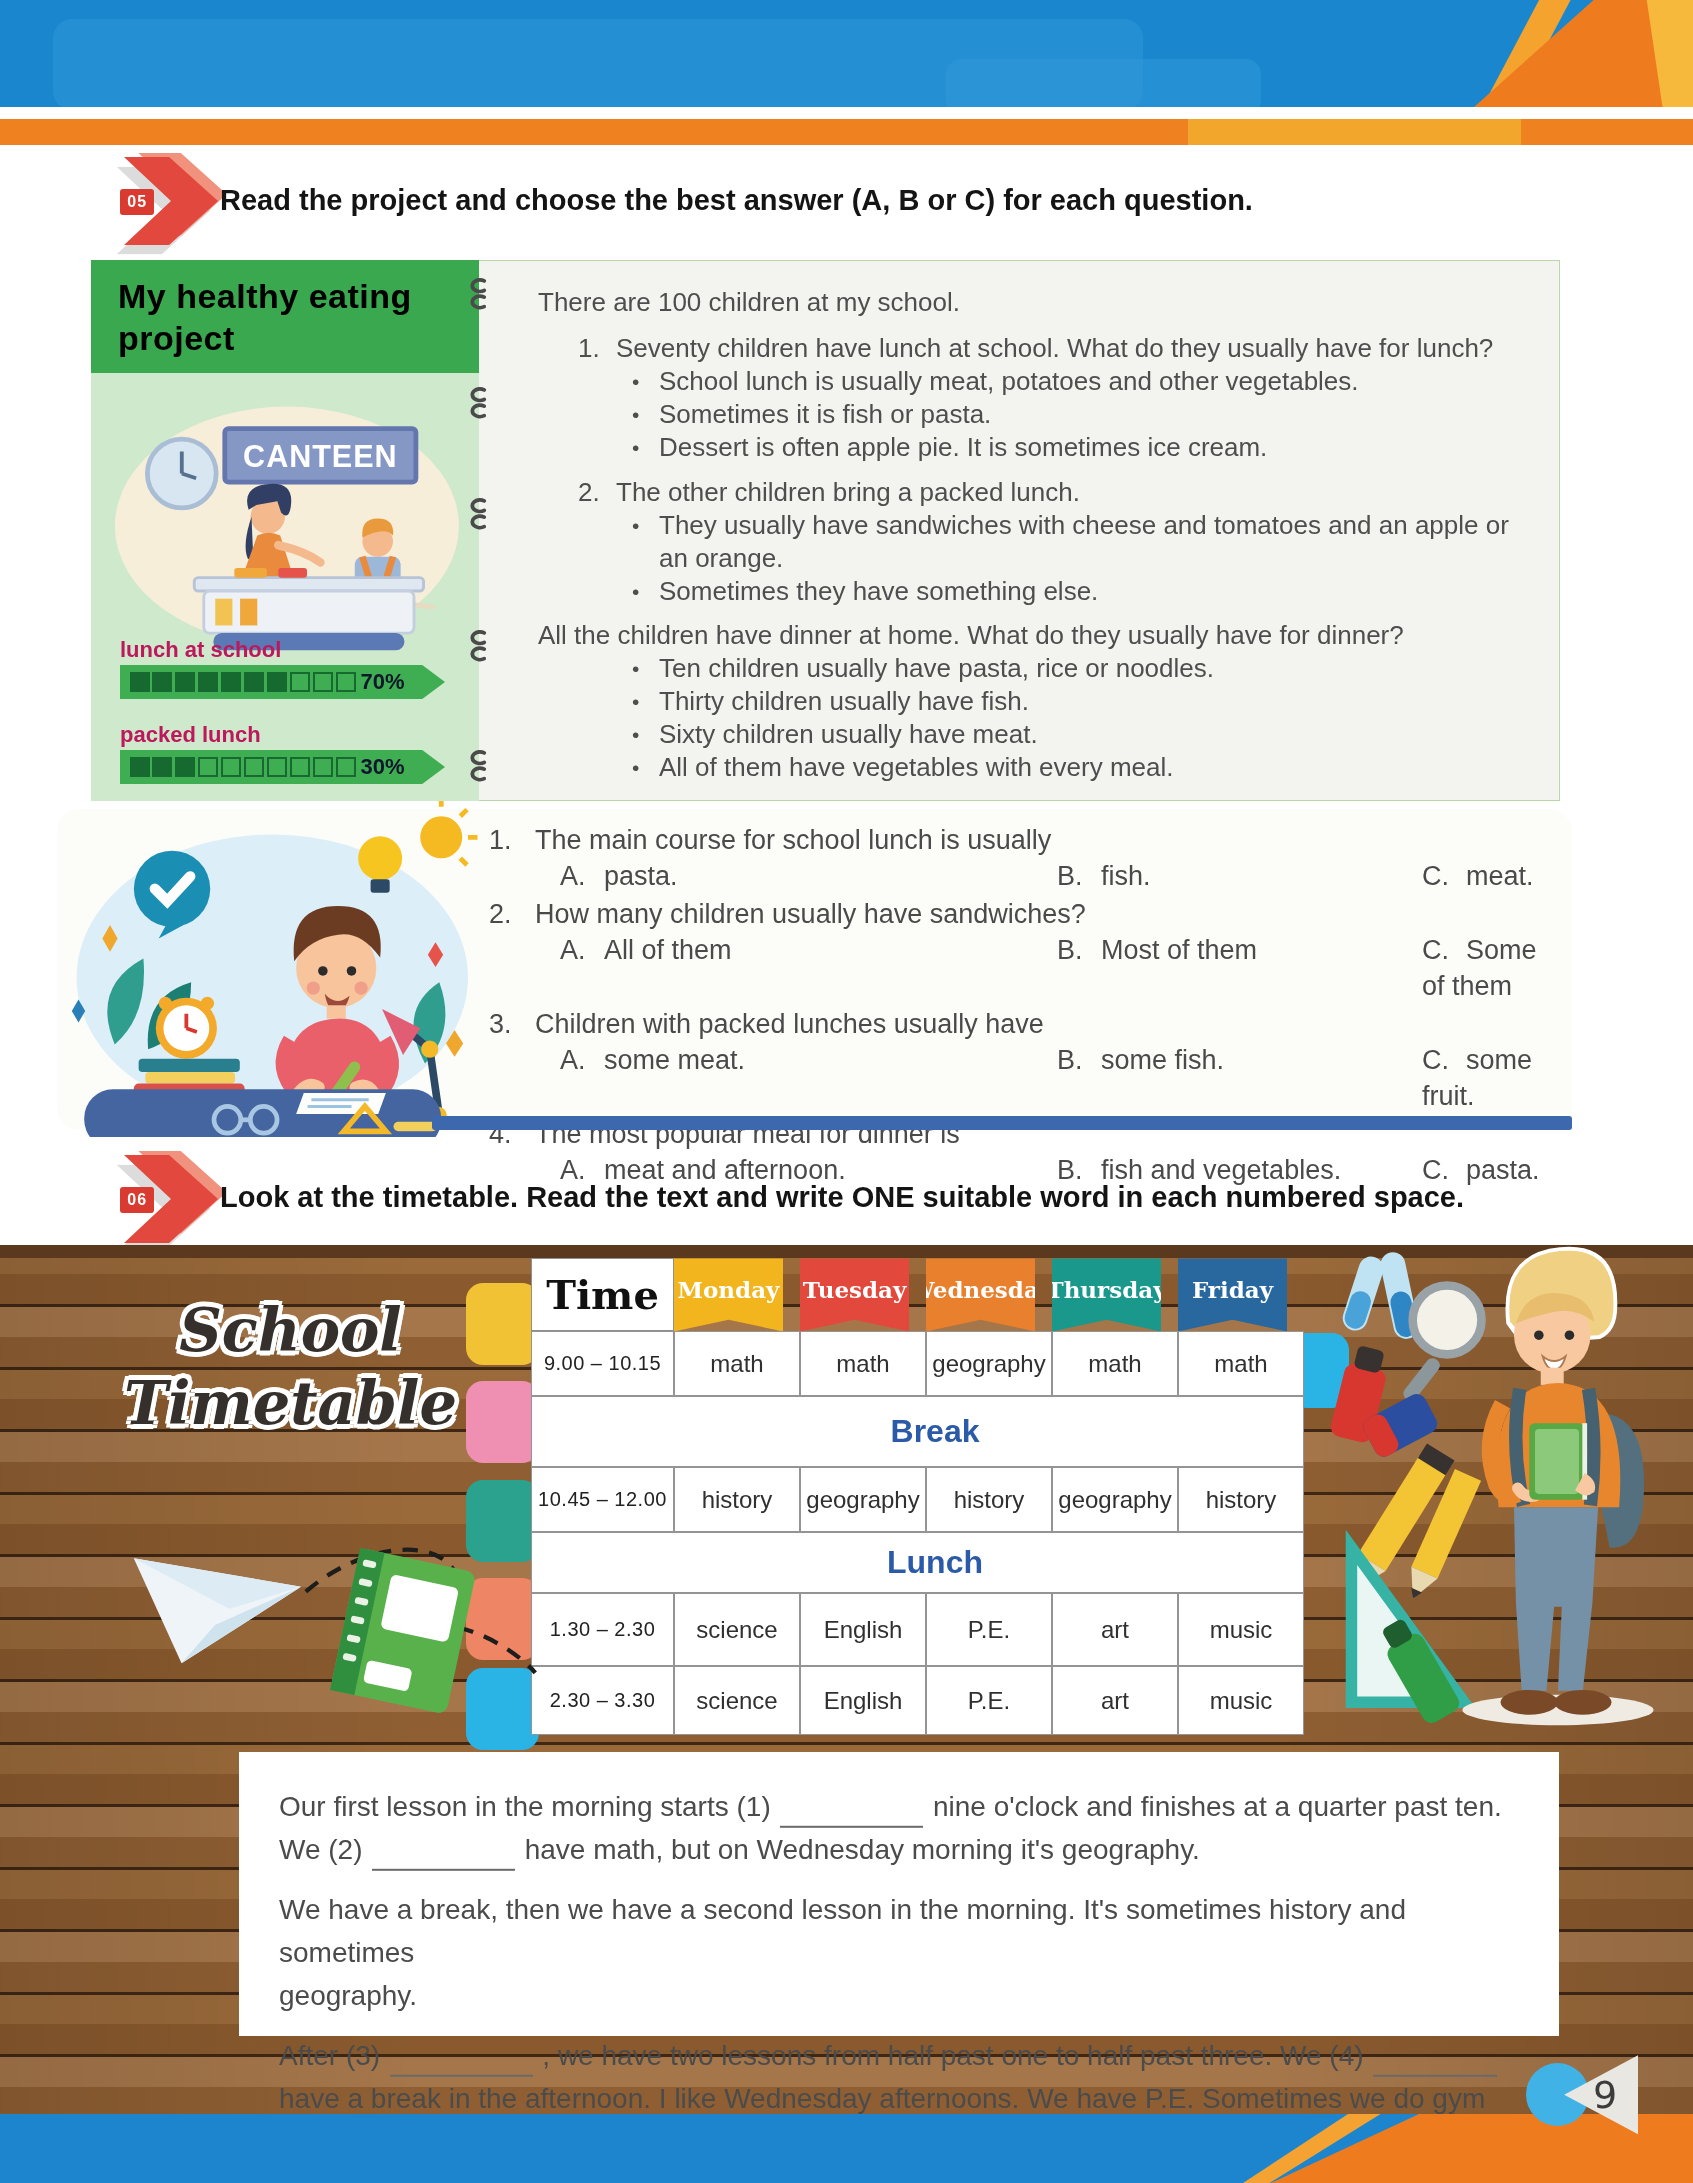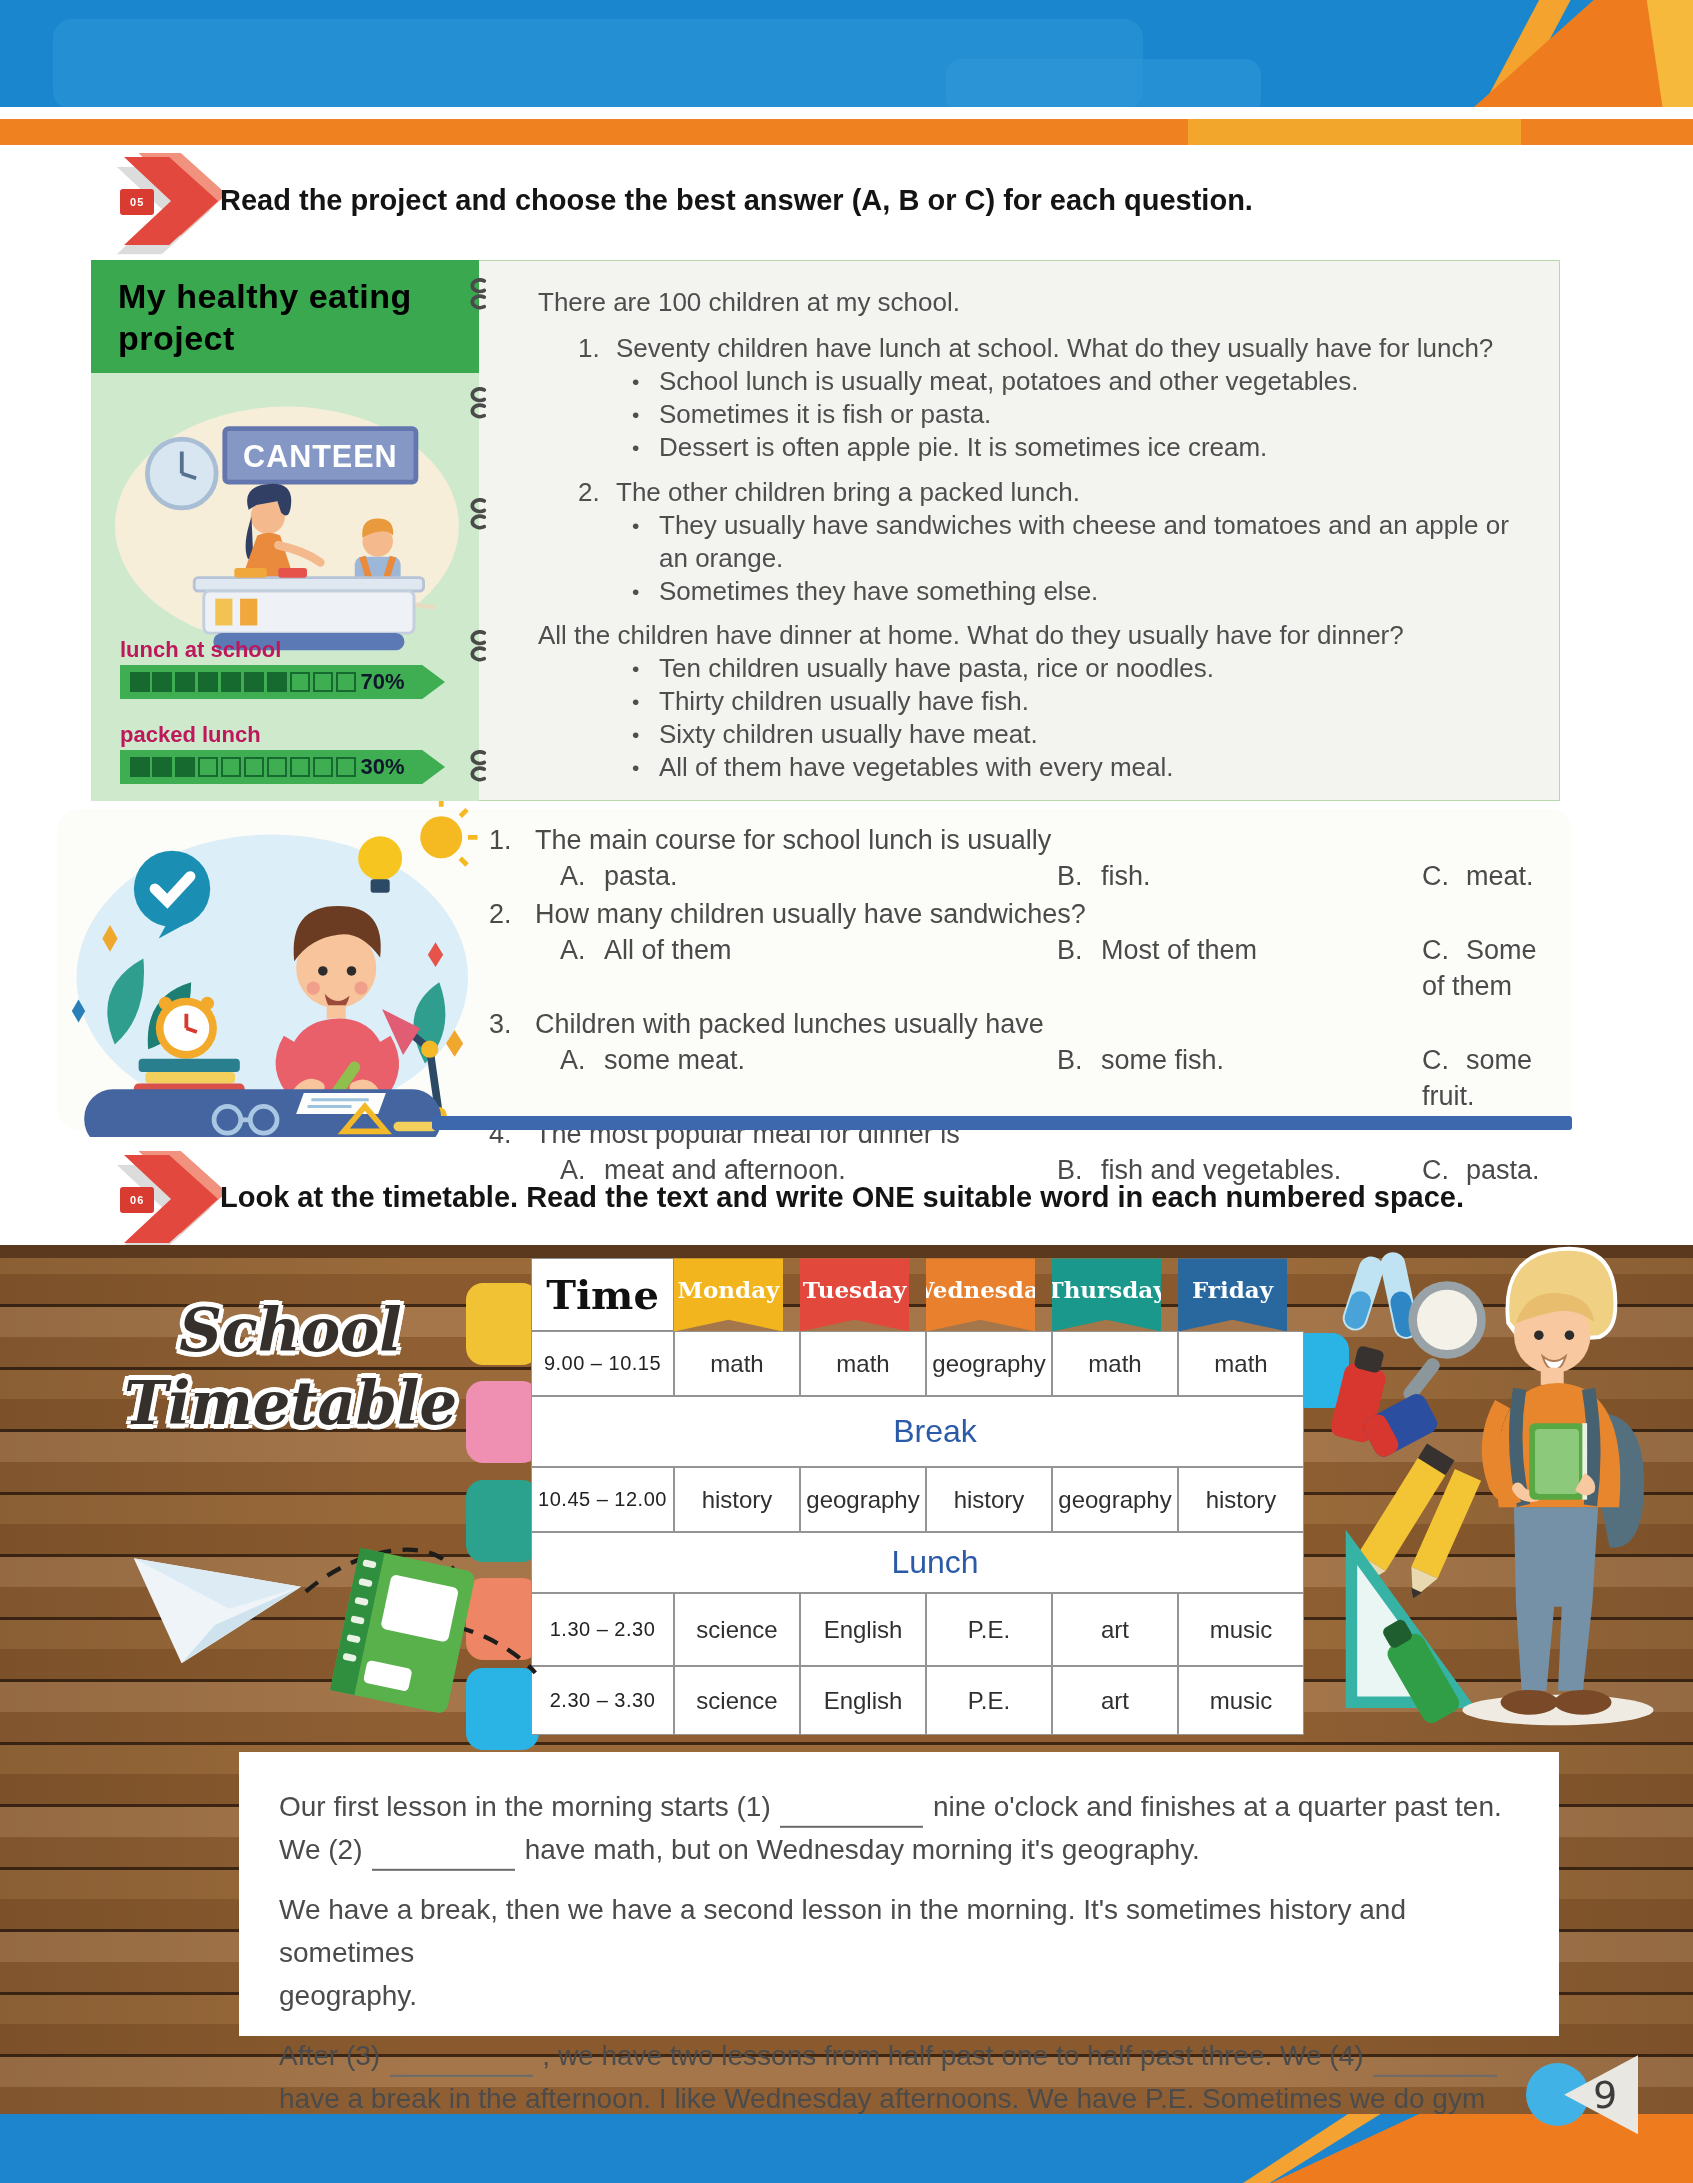--- a/index.html
+++ b/index.html
@@ -16,21 +16,21 @@
   .band-orange { position:absolute; left:0; top:119px; width:1694px; height:26px; background:#ef8120; }
   .band-orange .accent { position:absolute; left:1188px; top:0; width:333px; height:26px; background:#f2a62b; }
 
   
   .arrow-badge { position:absolute; width:94px; height:88px; }
   .arrow-badge .chev { position:absolute; inset:0; clip-path:polygon(0 0,48% 0,100% 50%,48% 100%,0 100%,50% 50%); }
   .arrow-badge .chev.shadow { background:#dcdcdc; transform:translate(-7.6px,9.6px); }
   .arrow-badge .chev.back { background:#f0927e; transform:translate(11.5px,-6.7px) scale(.94); }
   .arrow-badge .chev.front { background:#e2483d; }
   .arrow-badge .badge-num { position:absolute; left:-3.8px; top:32px; width:34px; height:26px; background:#d93b31; color:#fff;
-      font-size:11px; font-weight:bold; display:flex; align-items:center; justify-content:center; border-radius:2.9px; letter-spacing:1px; }
+      font-size:16px; font-weight:bold; display:flex; align-items:center; justify-content:center; border-radius:2.9px; letter-spacing:1px; }
   .ex-instruction { position:absolute; font-size:29px; font-weight:bold; color:#141414; }
 
   
   .project { position:absolute; left:91px; top:260px; width:1469px; height:541px; display:flex; }
   .project-side { width:388px; display:flex; flex-direction:column; }
   .project-title { height:113px; background:#3aa84f; color:#000000; font-weight:bold; font-size:34px; line-height:42px;
       padding:15.3px 9.6px 0 27px; letter-spacing:0.5px; }
   .project-green { flex:1; background:#cfe9cc; position:relative; }
   .bars { position:absolute; left:29px; bottom:17px; width:335px; }
   .bar-label { font-size:22px; font-weight:bold; color:#be185d; margin-bottom:1.9px; }
@@ -84,21 +84,21 @@
   .timetable { position:absolute; left:531px; top:13.4px; display:grid;
       grid-template-columns:143px repeat(5,126px); grid-template-rows:73px 65px 71px 65px 61px 73px 69px; }
   .th-day { color:#fff; font-family:"DejaVu Serif", serif; font-weight:bold; font-size:23px;
       display:flex; align-items:center; justify-content:center; padding-bottom:11.5px; margin-right:17px;
       clip-path:polygon(0 0,100% 0,100% 100%,50% 84%,0 100%); }
   .th-time { background:#fff; border:1.9px solid #8f8f8f; display:flex; align-items:center; justify-content:center;
       font-family:"DejaVu Serif", serif; font-weight:bold; font-size:40px; color:#111; }
   .tt-cell, .tt-time, .tt-span { background:#fff; border:1.4px solid #949494; display:flex; align-items:center; justify-content:center; }
   .tt-time { font-size:20px; color:#222; letter-spacing:0.5px; }
   .tt-cell { font-size:24px; color:#303030; }
-  .tt-span { grid-column:1 / -1; color:#2a5aa8; font-size:32px; font-weight:normal;padding-left:35px; }
+  .tt-span { grid-column:1 / -1; color:#2a5aa8; font-size:32px; font-weight:bold;padding-left:35px; }
 
   .plane-illo { position:absolute; left:124px; top:251px; }
   .boy-illo { position:absolute; left:1292px; top:-13.4px; }
 
   .fill-panel { position:absolute; left:239px; top:507px; width:1320px; height:284px; background:#fff; padding:32.5px 40px; }
   .fill { font-size:28px; color:#4b4b4b; line-height:43px; }
   .fill + .fill { margin-top:17px; }
   .blank { display:inline-block; height:29px; border-bottom:2.4px solid #6a6a6a; margin:0 9.6px; vertical-align:middle; transform:translateY(4.8px); }
   .b150 { width:143px; } .b130 { width:124px; }
 

